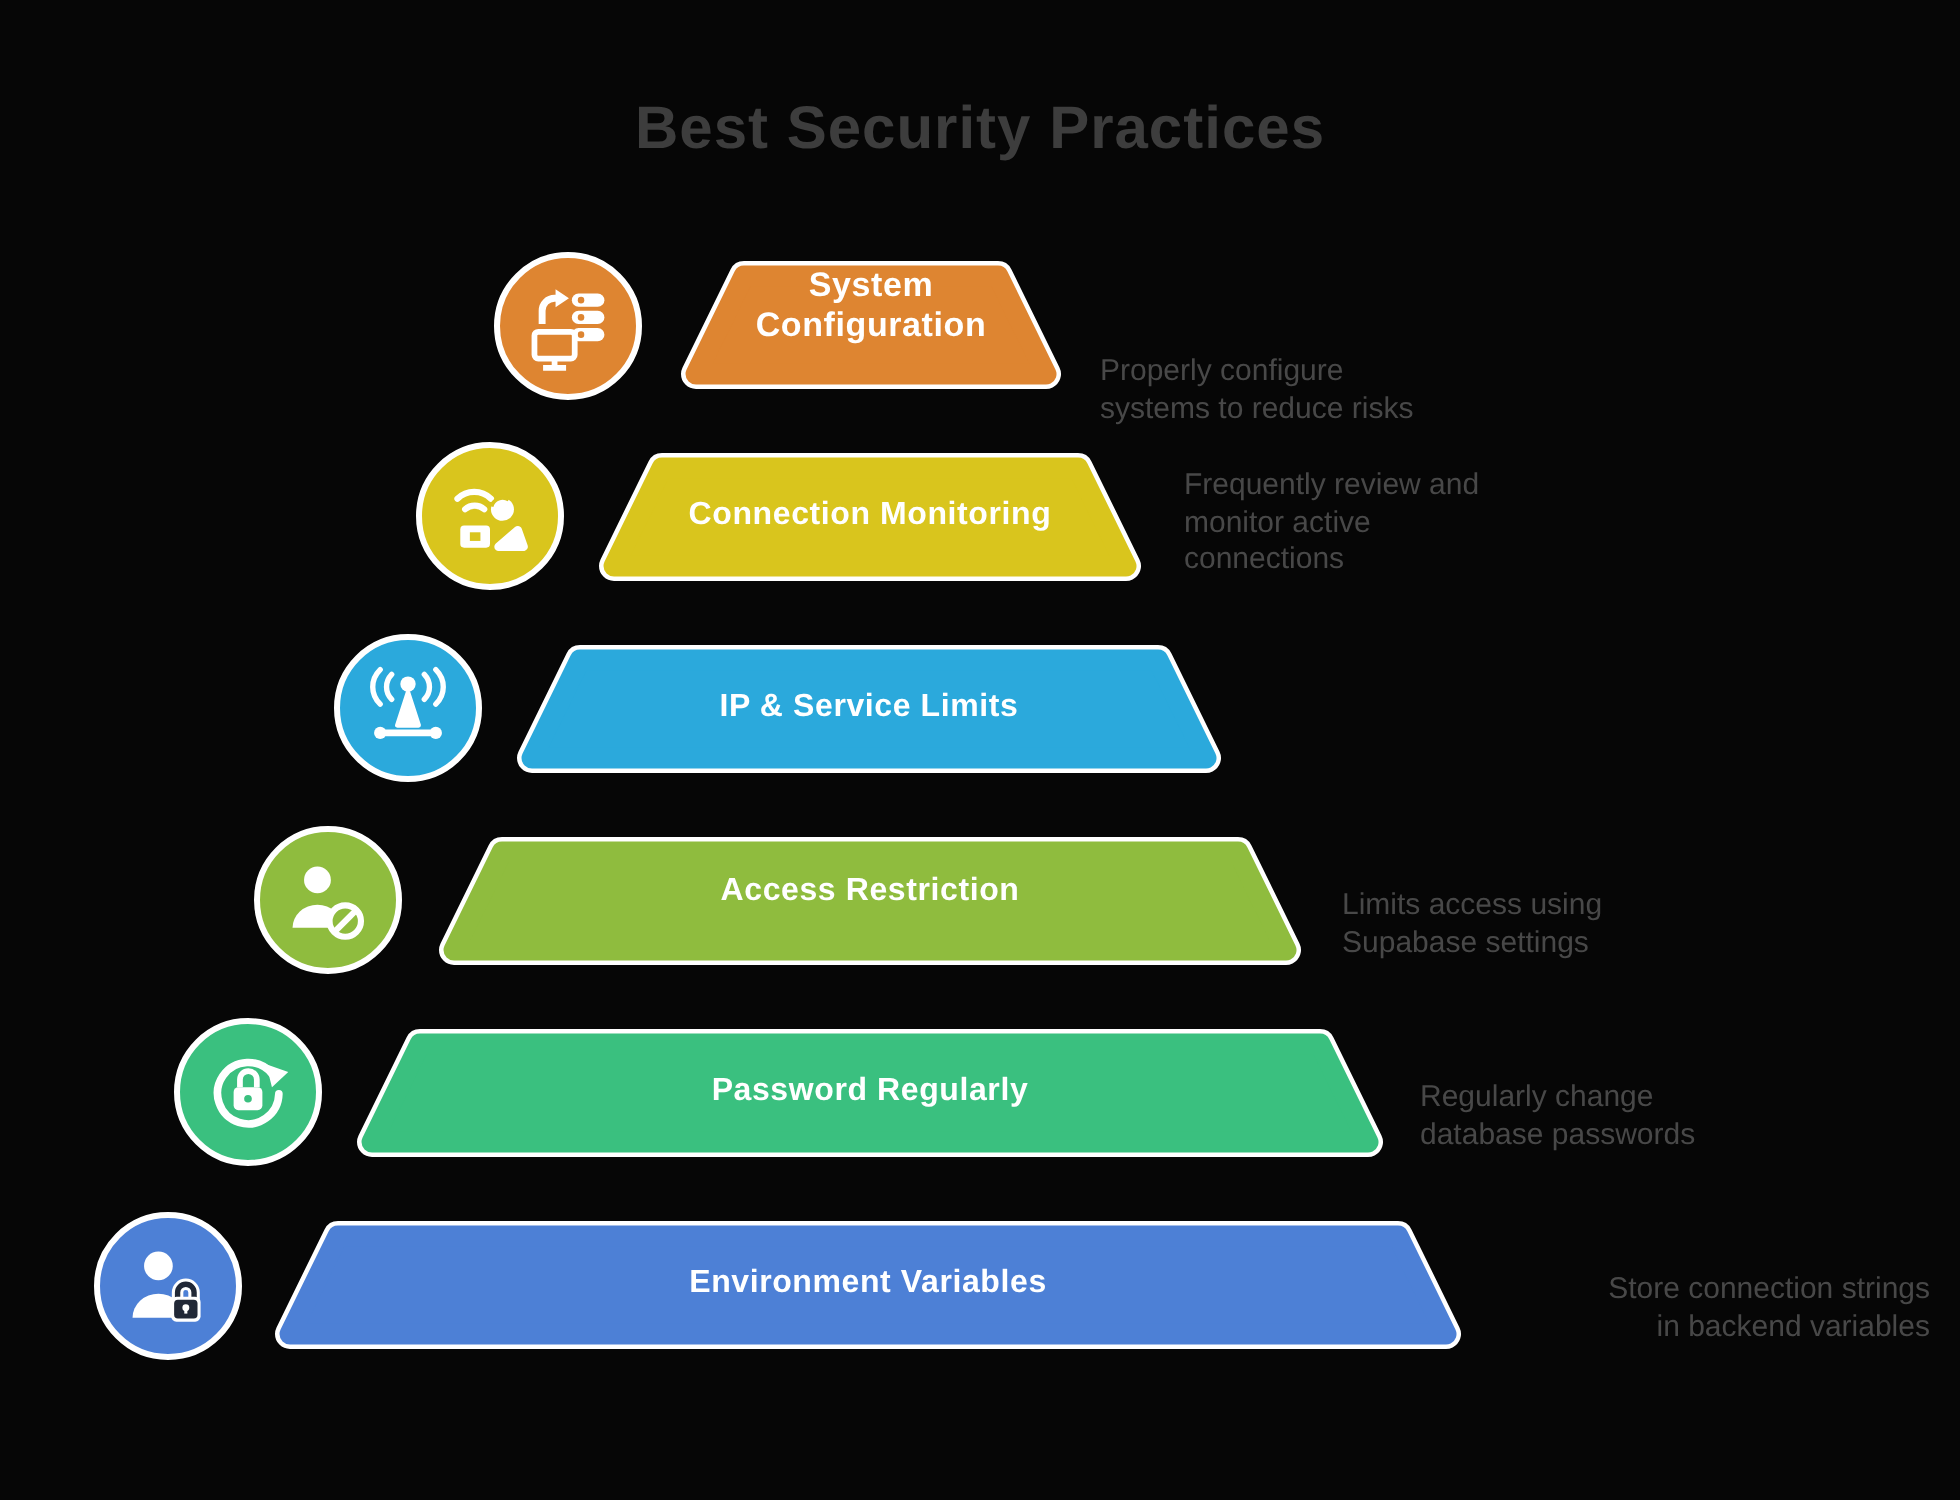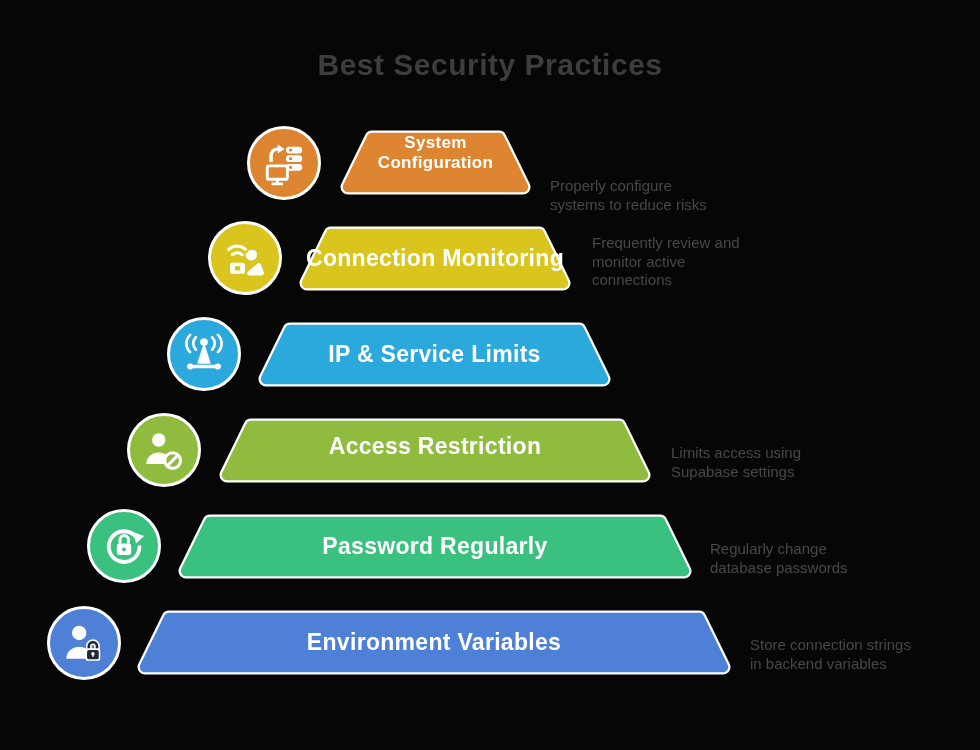--- a/index.html
+++ b/index.html
@@ -7,21 +7,21 @@
     position:relative;width:980px;height:750px;background:#060606;
     font-family:"Liberation Sans", sans-serif;overflow:hidden;
   }
   .page-title{
     position:absolute;top:48px;left:0;width:980px;text-align:center;
     font-size:30px;font-weight:bold;color:#3d3d3d;letter-spacing:.5px;
   }
   .trap-svg{position:absolute;overflow:visible;}
   .level-label{
     position:absolute;display:flex;align-items:center;justify-content:center;
-    color:#ffffff;font-weight:bold;font-size:23px;text-align:center;
+    color:#ffffff;font-weight:bold;font-size:16px;text-align:center;
     line-height:1.15;white-space:pre-line;letter-spacing:.3px;
   }
   .icon-circle{
     position:absolute;width:74px;height:74px;border-radius:50%;
     border:3px solid #ffffff;box-sizing:border-box;
     display:flex;align-items:center;justify-content:center;
   }
   .icon-circle svg{width:46px;height:46px;display:block;}
   .level-desc{
     position:absolute;color:#484848;font-size:15px;line-height:1.24;
@@ -140,16 +140,16 @@
       <circle cx="19" cy="13.5" r="7.5" fill="#fff"></circle>
       <path d="M5.5 40.5 a13.5 12.5 0 0 1 27 0 z" fill="#fff"></path>
       <path d="M29 31 v-3.6 a4.3 4.3 0 0 1 8.6 0 v3.6" fill="none" stroke="#fff" stroke-width="6" stroke-linecap="round"></path>
       <path d="M29 31 v-3.6 a4.3 4.3 0 0 1 8.6 0 v3.6" fill="none" stroke="#212836" stroke-width="2.8"></path>
       <rect x="25.6" y="29.6" width="15.4" height="13" rx="2.8" fill="#fff"></rect>
       <rect x="27.2" y="31.2" width="12.2" height="9.8" rx="2" fill="#212836"></rect>
       <circle cx="33.3" cy="35.3" r="1.8" fill="#fff"></circle>
       <path d="M33.3 35.8 v2.6" stroke="#fff" stroke-width="1.6"></path>
     </svg>
   </div>
-  <div class="level-desc" style="left:750px;top:636px;width:215px;">Store connection strings
+  <div class="level-desc" style="left:750px;top:636px;width:215px;text-align:right;">Store connection strings
 in backend variables</div>
 
 </div>
 
 </body></html>

